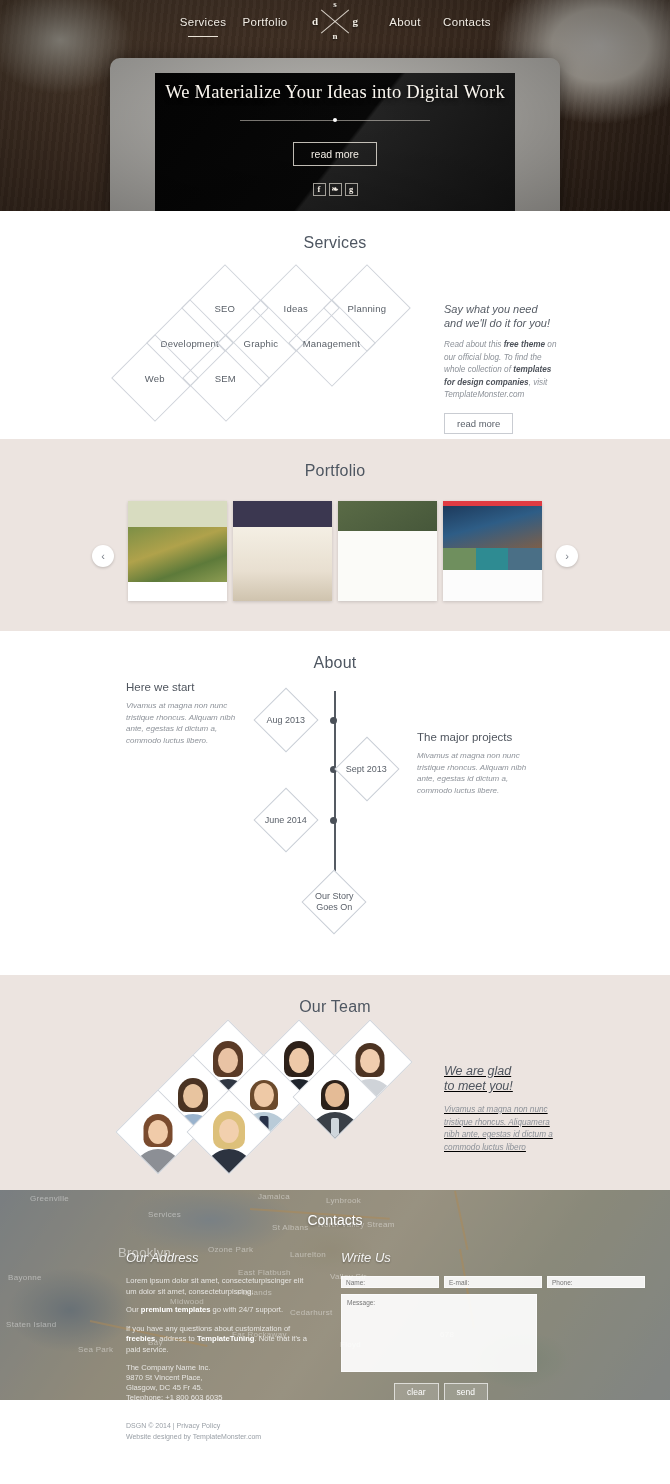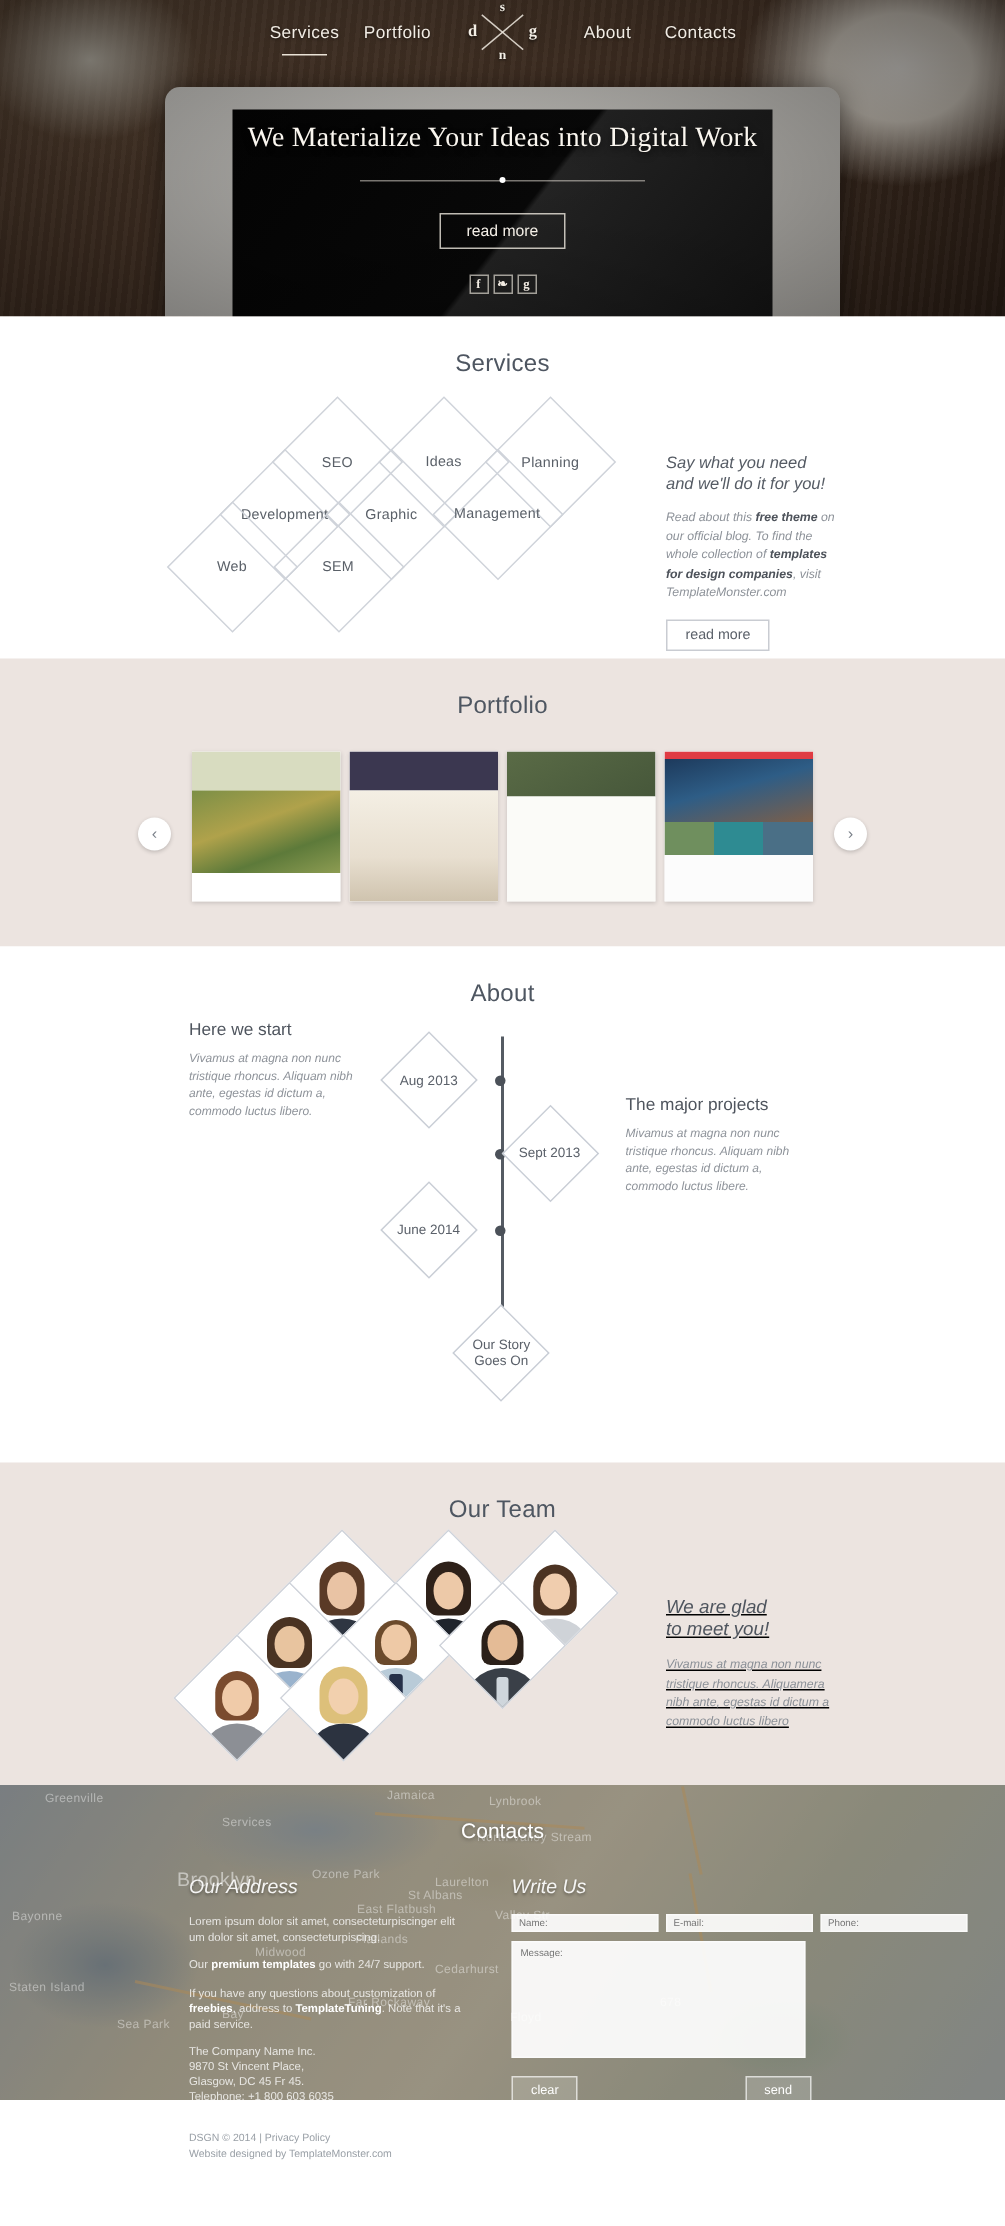--- a/index.html
+++ b/index.html
@@ -266,21 +266,21 @@
     border: 1px solid rgba(255,255,255,.55);
     font-size: 6.5px; color: #4a4f56; padding: 0 4px; line-height: 10px;
     font-family: "Liberation Sans", sans-serif; cursor: text;
   }
   .ct-ta {
     margin-top: 6px; width: 196px; height: 78px;
     background: rgba(255,255,255,.92); border: 1px solid rgba(255,255,255,.55);
     font-size: 6.5px; color: #4a4f56; padding: 4px 5px; resize: none;
     font-family: "Liberation Sans", sans-serif; cursor: text;
   }
-  .ct-btns { margin-top: 7px; display: flex; justify-content: space-between; gap: 5px; }
+  .ct-btns { margin-top: 7px; display: flex; justify-content: center; gap: 5px; }
   .ct-btn {
     padding: 3px 12px; border: 1px solid rgba(255,255,255,.65);
     background: rgba(255,255,255,.16); color: #ffffff; font-size: 8.5px;
     cursor: pointer; font-family: "Liberation Sans", sans-serif;
   }
   .totop {
     position: absolute; left: 549px; top: 1414px; width: 26px; height: 26px;
     border: 1px solid rgba(255,255,255,.55); background: rgba(255,255,255,.1);
     display: flex; align-items: center; justify-content: center;
     color: #ffffff; font-size: 12px; cursor: pointer; z-index: 30;
@@ -554,21 +554,21 @@
     <div class="map-road" style="left:460px; top:58px; width:80px; transform:rotate(80deg);"></div>
     <div class="map-road" style="left:90px; top:130px; width:120px; transform:rotate(12deg);"></div>
     <div class="map-road" style="left:250px; top:18px; width:140px; transform:rotate(4deg);"></div>
     <div class="map-tint"></div>
 
     <div id="map-labels">
         <div class="map-label big" style="left: 118px; top: 55px;">Brooklyn</div>
         <div class="map-label" style="left: 8px; top: 83px;">Bayonne</div>
         <div class="map-label" style="left: 148px; top: 20px;">Services</div>
         <div class="map-label" style="left: 208px; top: 55px;">Ozone Park</div>
-        <div class="map-label" style="left: 272px; top: 33px; margin-top: 36px;">St Albans</div>
+        <div class="map-label" style="left: 272px; top: 33px;">St Albans</div>
         <div class="map-label" style="left: 318px; top: 30px;">North Valley Stream</div>
         <div class="map-label" style="left: 290px; top: 60px;">Laurelton</div>
         <div class="map-label" style="left: 330px; top: 82px;">Valley Str</div>
         <div class="map-label" style="left: 30px; top: 4px;">Greenville</div>
         <div class="map-label" style="left: 258px; top: 2px;">Jamaica</div>
         <div class="map-label" style="left: 326px; top: 6px;">Lynbrook</div>
         <div class="map-label" style="left: 170px; top: 107px;">Midwood</div>
         <div class="map-label" style="left: 238px; top: 78px;">East Flatbush</div>
         <div class="map-label" style="left: 237px; top: 98px;">Flatlands</div>
         <div class="map-label" style="left: 290px; top: 118px;">Cedarhurst</div>

